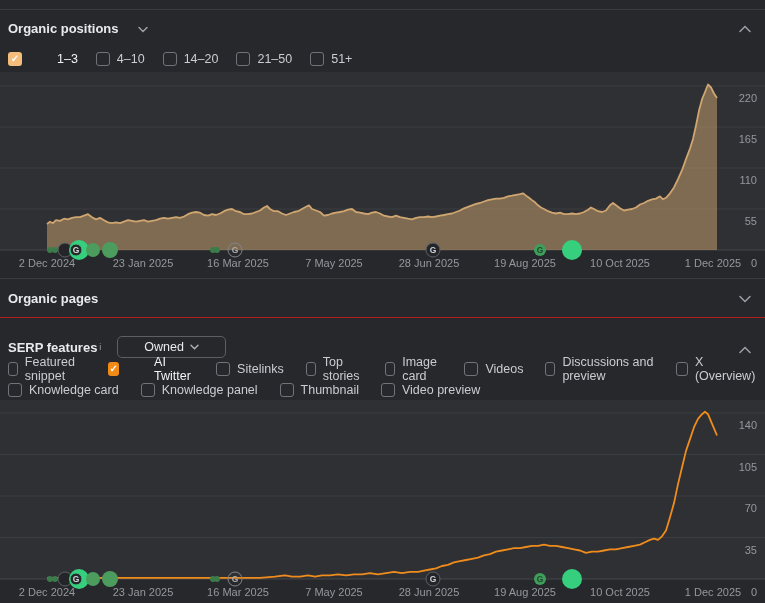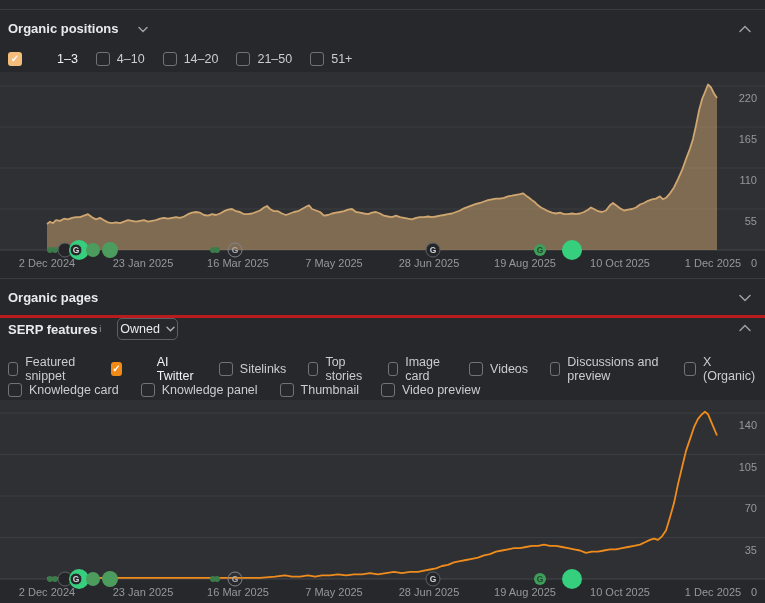--- a/index.html
+++ b/index.html
@@ -18,29 +18,29 @@
   .filters.serp{height:21px;gap:22px;}
   .filter{display:flex;align-items:center;gap:7px;cursor:pointer;}
   .cb{width:14px;height:14px;border:1px solid #70747a;border-radius:3px;box-sizing:border-box;
       display:flex;align-items:center;justify-content:center;background:transparent;
       font-size:10px;line-height:1;color:#fff;font-weight:bold;}
   .cb.checked{border:none;}
   .flabel{font-size:12.5px;color:#c9cdd1;}
   .flabel.checked{color:#f1f3f5;margin-left:28px;}
   svg.chart{display:block;}
   .gap6{height:6px;}
-  .collapsed-row{height:40px;border-top:1px solid #3a3c3f;border-bottom:3px solid #b91c1c;box-sizing:border-box;
+  .collapsed-row{height:40px;border-top:1px solid #3a3c3f;border-bottom:1px solid #b91c1c;box-sizing:border-box;
       display:flex;align-items:center;justify-content:space-between;padding:0 14px 0 8px;}
-  .serp-header{height:40px;display:flex;align-items:flex-start;justify-content:space-between;padding:0 14px 0 8px;box-sizing:border-box;}
+  .serp-header{height:40px;display:flex;align-items:flex-end;justify-content:space-between;padding:0 14px 0 8px;box-sizing:border-box;}
   .serp-left{display:flex;align-items:center;}
   .sup-i{font-size:9px;color:#9aa0a6;vertical-align:super;margin-left:2px;}
   .owned-btn{margin-left:16px;display:flex;align-items:center;gap:6px;
       background:transparent;border:1px solid #5c6064;border-radius:5px;
       color:#e8eaed;font-size:12.5px;font-family:"Liberation Sans",sans-serif;
-      padding:3px 2px;cursor:pointer;}
+      padding:3px 26px;cursor:pointer;}
 </style>
 </head>
 <body>
 
 <div class="app">
 
   <div class="top-strip"></div>
 
   <div class="sec-header">
     <div class="title-wrap">
@@ -201,21 +201,21 @@
       <label class="filter">
         <span class="cb"></span>
         <span class="flabel">Videos</span>
       </label>
       <label class="filter">
         <span class="cb"></span>
         <span class="flabel">Discussions and preview</span>
       </label>
       <label class="filter">
         <span class="cb"></span>
-        <span class="flabel">X (Organic)</span>
+        <span class="flabel">X (Overview)</span>
       </label>
     </div>
   <div class="filters serp" id="serpFilters2">
       <label class="filter">
         <span class="cb"></span>
         <span class="flabel">Knowledge card</span>
       </label>
       <label class="filter">
         <span class="cb"></span>
         <span class="flabel">Knowledge panel</span>

